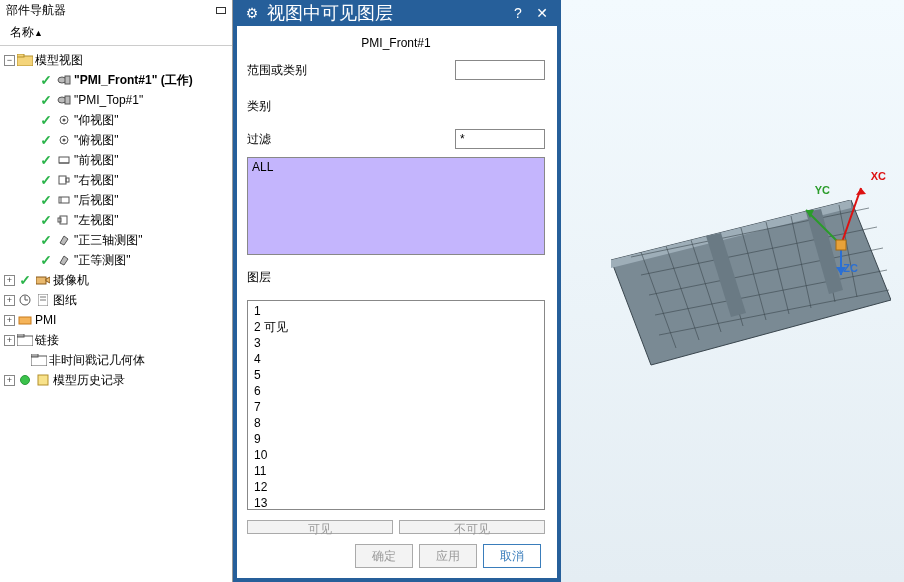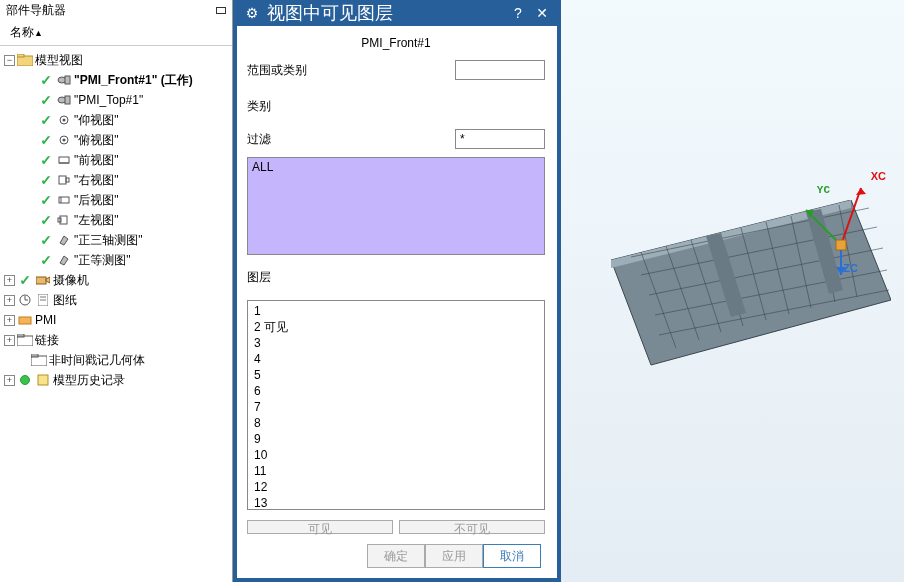--- a/index.html
+++ b/index.html
@@ -36,30 +36,30 @@
 .dlg-center { text-align: center; padding: 4px 0 6px 0; }
 .row { display: flex; align-items: center; justify-content: space-between; margin-bottom: 4px; }
 .row label { }
 .row input { border: 1px solid #888; height: 20px; width: 90px; padding: 0 4px; background:#fff; }
 .section-label { margin: 10px 0; }
 .textarea { border: 1px solid #888; height: 98px; padding: 2px 4px; background:#c4b5fd; overflow:auto; }
 .listbox { border: 1px solid #888; flex: 1; min-height: 180px; max-height: 220px; padding: 2px 0; background:#fff; overflow-y: scroll; }
 .listbox div { padding: 0 6px; height: 16px; line-height: 16px; }
 .btn-row { display: flex; gap: 6px; margin-top: 6px; }
 .btn-row button { flex: 1; height: 14px; border: 1px solid #aaa; background: #f3f3f3; color: #9a9a9a; }
-.dlg-footer { display: flex; justify-content: flex-end; padding: 6px 4px 2px 4px; }
+.dlg-footer { display: flex; justify-content: flex-end; gap: 6px; padding: 6px 4px 2px 4px; }
 .dlg-footer button { width: 58px; height: 24px; border: 1px solid #aaa; background: #f3f3f3; color: #9a9a9a; }
 .dlg-footer button.primary { border: 1px solid #3a7dbb; color: #3a7dbb; background: #fff; }
 
 
 .viewport { flex: 1; position: relative; background: linear-gradient(180deg, #f3fafe 0%, #e4edf3 100%); overflow:hidden; }
 .axis { position: absolute; right: 18px; top: 170px; width: 90px; height: 110px; }
 .axis-label { position: absolute; font-size: 11px; font-weight: bold; }
 .axis-xc { color: #d11; right: 0; top: 0; }
-.axis-yc { color: #2a9c2a; right: 56px; top: 14px; font-family: Liberation Mono, monospace; }
+.axis-yc { color: #2a9c2a; right: 56px; top: 14px; }
 .axis-zc { color: #2a6fd4; right: 28px; top: 92px; }
 
 .part { position: absolute; left: 50px; top: 200px; width: 280px; height: 170px; }
 </style>
 </head>
 <body>
 
 <div class="app">
 
   <div class="tree-panel">

